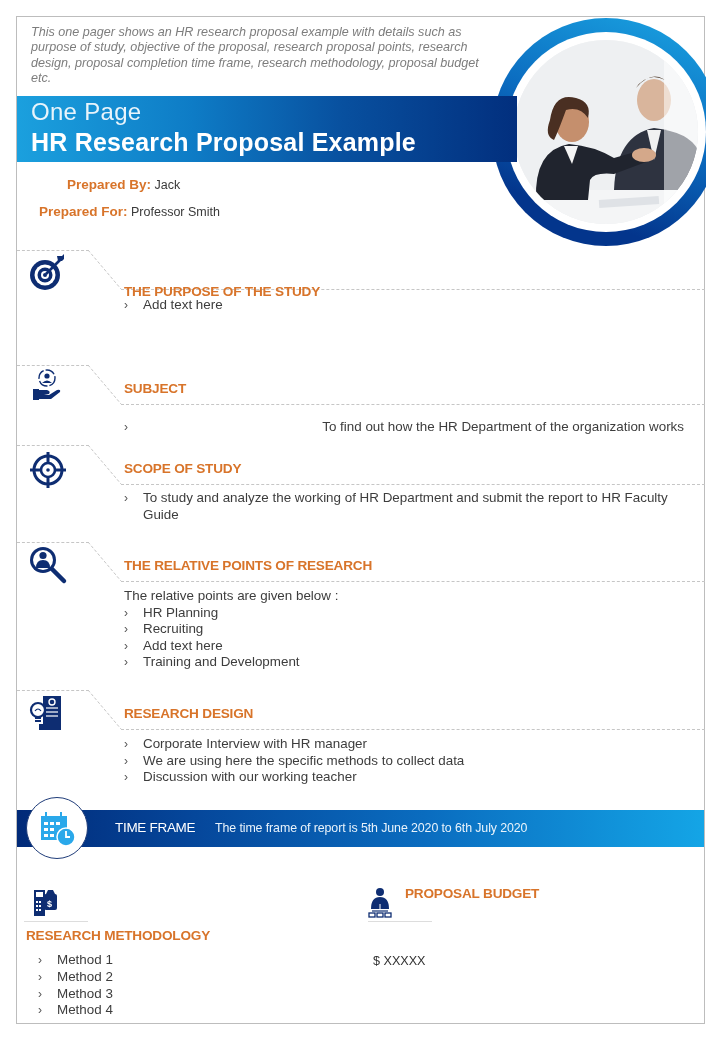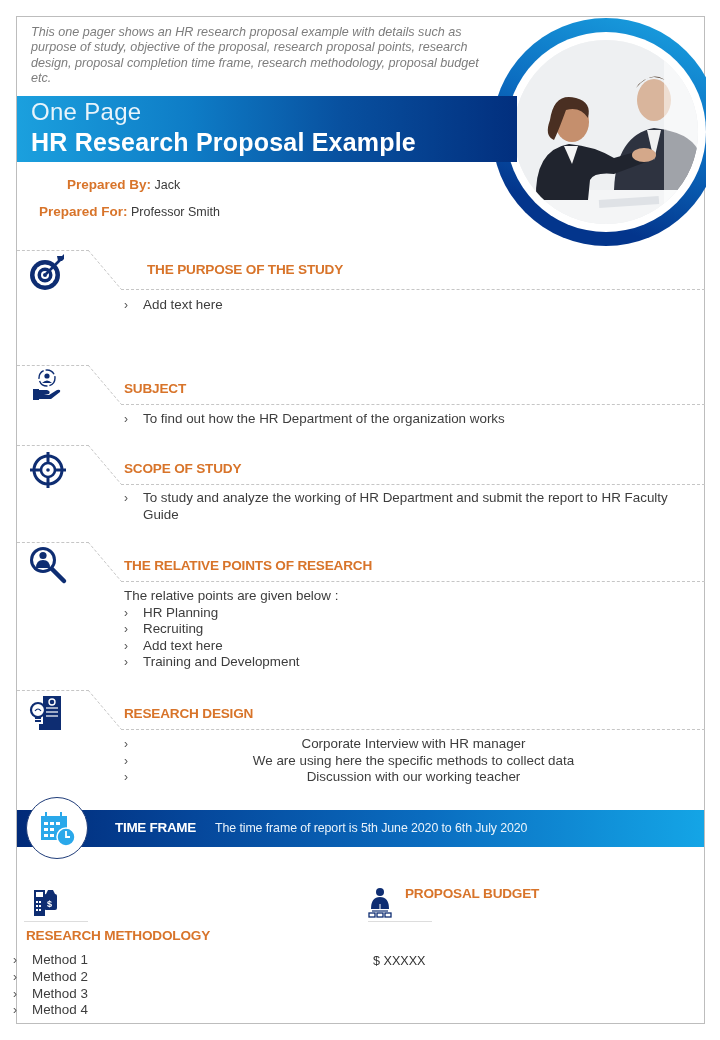--- a/index.html
+++ b/index.html
@@ -37,21 +37,21 @@
   .sec-title { position:absolute; left:107px; font-weight:bold; font-size:13.6px; color:#d8742a;
                letter-spacing:-0.2px; }
   .sec-body { position:absolute; left:107px; width:560px; font-size:13.4px; line-height:16.6px; color:#3d3d3d; }
   .bullet { position:relative; padding-left:19px; }
   .bullet::before { content:"›"; position:absolute; left:0; top:0; color:#555; font-size:12px; }
 
   .tf-band { position:absolute; left:17px; top:810px; width:687px; height:37px;
              background:linear-gradient(90deg,#012a78 0%,#05469a 25%,#0a6dc0 60%,#14a5e6 100%); }
   .tf-circle { position:absolute; left:26px; top:797px; width:62px; height:62px; border-radius:50%;
                background:#fff; border:1px solid #1f3c79; box-sizing:border-box; }
-  .tf-label { position:absolute; left:115px; top:820px; color:#fff; font-weight:bold; font-size:13.5px; letter-spacing:-0.3px; }
+  .tf-label { position:absolute; left:115px; top:820px; color:#fff; font-weight:normal; font-size:13.5px; letter-spacing:-0.3px; }
   .tf-text { position:absolute; left:215px; top:821px; color:#e9f3fb; font-size:12.4px; letter-spacing:-0.1px; }
 
   .bot-icon { position:absolute; width:30px; height:30px; }
   .bot-line { position:absolute; height:0; border-top:1px solid #dddddd; width:64px; }
   .bot-title { position:absolute; font-weight:bold; font-size:13.6px; color:#d8742a; letter-spacing:-0.2px; }
   .bot-list { position:absolute; font-size:13.4px; line-height:16.8px; color:#3d3d3d; }
   .bot-list .bullet { padding-left:19px; }
   .budget { position:absolute; font-weight:normal; font-size:12.6px; color:#333; }
 </style>
 </head>
@@ -111,21 +111,21 @@
     <svg width="40" height="40" viewBox="0 0 40 40">
       <circle cx="18" cy="22" r="15" fill="#0e2d72"></circle>
       <circle cx="18" cy="22" r="10.5" fill="#fff"></circle>
       <circle cx="18" cy="22" r="7.5" fill="#0e2d72"></circle>
       <circle cx="18" cy="22" r="4" fill="#fff"></circle>
       <circle cx="18" cy="22" r="2" fill="#0e2d72"></circle>
       <line x1="19" y1="21" x2="33" y2="7" stroke="#0e2d72" stroke-width="2.6"></line>
       <path d="M30 3 L35 3 L37 1 L37 6 L35 8 L31 8Z" fill="#0e2d72"></path>
     </svg>
   </div>
-  <div class="sec-title" style="top:12px;margin-left:23px;">THE PURPOSE OF THE STUDY</div>
+  <div class="sec-title" style="top:34px;">THE PURPOSE OF THE STUDY</div>
   <div class="sec-body" style="top:47px;">
     <div class="bullet">Add text here</div>
   </div>
 </div>
 
 <div class="section" style="top:365px; height:80px;">
   <div class="sec-topline" style="top:0;"></div>
   <svg style="position:absolute;left:70px;top:0;" width="36" height="40">
       <line x1="1" y1="0" x2="34" y2="39" stroke="#c6c6c6" stroke-dasharray="3,2"></line>
     </svg>
@@ -133,21 +133,21 @@
   <div class="sec-icon" style="top:2px;">
     <svg width="40" height="40" viewBox="0 0 40 40">
       <circle cx="20" cy="11" r="8" fill="none" stroke="#0e2d72" stroke-width="1.4" stroke-dasharray="10,2"></circle>
       <circle cx="20" cy="9" r="2.6" fill="#0e2d72"></circle>
       <path d="M15 16 Q20 11 25 16Z" fill="#0e2d72"></path>
       <rect x="6" y="22" width="6" height="11" fill="#0e2d72"></rect>
       <path d="M12 23 L20 23 Q24 24 22 27 L17 27 L22 28 L30 23 Q34 22 33 25 L24 32 L12 32Z" fill="#0e2d72"></path>
     </svg>
   </div>
   <div class="sec-title" style="top:16px;">SUBJECT</div>
-  <div class="sec-body" style="top:46px;">
+  <div class="sec-body" style="top:54px;text-align:right;">
     <div class="bullet">To find out how the HR Department of the organization works</div>
   </div>
 </div>
 
 <div class="section" style="top:445px; height:95px;">
   <div class="sec-topline" style="top:0;"></div>
   <svg style="position:absolute;left:70px;top:0;" width="36" height="40">
       <line x1="1" y1="0" x2="34" y2="39" stroke="#c6c6c6" stroke-dasharray="3,2"></line>
     </svg>
   <div class="sec-botline" style="top:39px;"></div>
@@ -186,21 +186,21 @@
   <div class="sec-title" style="top:16px;">THE RELATIVE POINTS OF RESEARCH</div>
   <div class="sec-body" style="top:46px;">
     <div>The relative points are given below :</div>
     <div class="bullet">HR Planning</div>
     <div class="bullet">Recruiting</div>
     <div class="bullet">Add text here</div>
     <div class="bullet">Training and Development</div>
   </div>
 </div>
 
-<div class="section" style="top:690px; height:100px;text-align:center;">
+<div class="section" style="top:690px; height:100px;">
   <div class="sec-topline" style="top:0;"></div>
   <svg style="position:absolute;left:70px;top:0;" width="36" height="40">
       <line x1="1" y1="0" x2="34" y2="39" stroke="#c6c6c6" stroke-dasharray="3,2"></line>
     </svg>
   <div class="sec-botline" style="top:39px;"></div>
   <div class="sec-icon" style="top:4px;">
     <svg width="40" height="40" viewBox="0 0 40 40">
       <rect x="16" y="2" width="18" height="30" fill="#0e2d72"></rect>
       <circle cx="25" cy="8" r="3" fill="none" stroke="#fff" stroke-width="1.4"></circle>
       <line x1="19" y1="14" x2="31" y2="14" stroke="#fff" stroke-width="1.2"></line>
@@ -255,21 +255,21 @@
         <rect x="5" y="13" width="2" height="2"></rect>
         <rect x="2" y="17" width="2" height="2"></rect>
         <rect x="5" y="17" width="2" height="2"></rect>
         <rect x="2" y="21" width="2" height="2"></rect>
         <rect x="5" y="21" width="2" height="2"></rect>
       </g>
   </svg>
 </div>
 <div class="bot-line" style="left:24px; top:921px;"></div>
 <div class="bot-title" style="left:26px; top:928px;">RESEARCH METHODOLOGY</div>
-<div class="bot-list" style="left:13px; top:952px;">
+<div class="bot-list" style="left:38px; top:952px;">
   <div class="bullet">Method 1</div>
   <div class="bullet">Method 2</div>
   <div class="bullet">Method 3</div>
   <div class="bullet">Method 4</div>
 </div>
 
 <div class="bot-icon" style="left:368px; top:887px;">
   <svg width="30" height="32" viewBox="0 0 30 32">
     <circle cx="12" cy="5" r="4" fill="#0e2d72"></circle>
     <path d="M3 22 Q3 10 12 10 Q21 10 21 22Z" fill="#0e2d72"></path>

